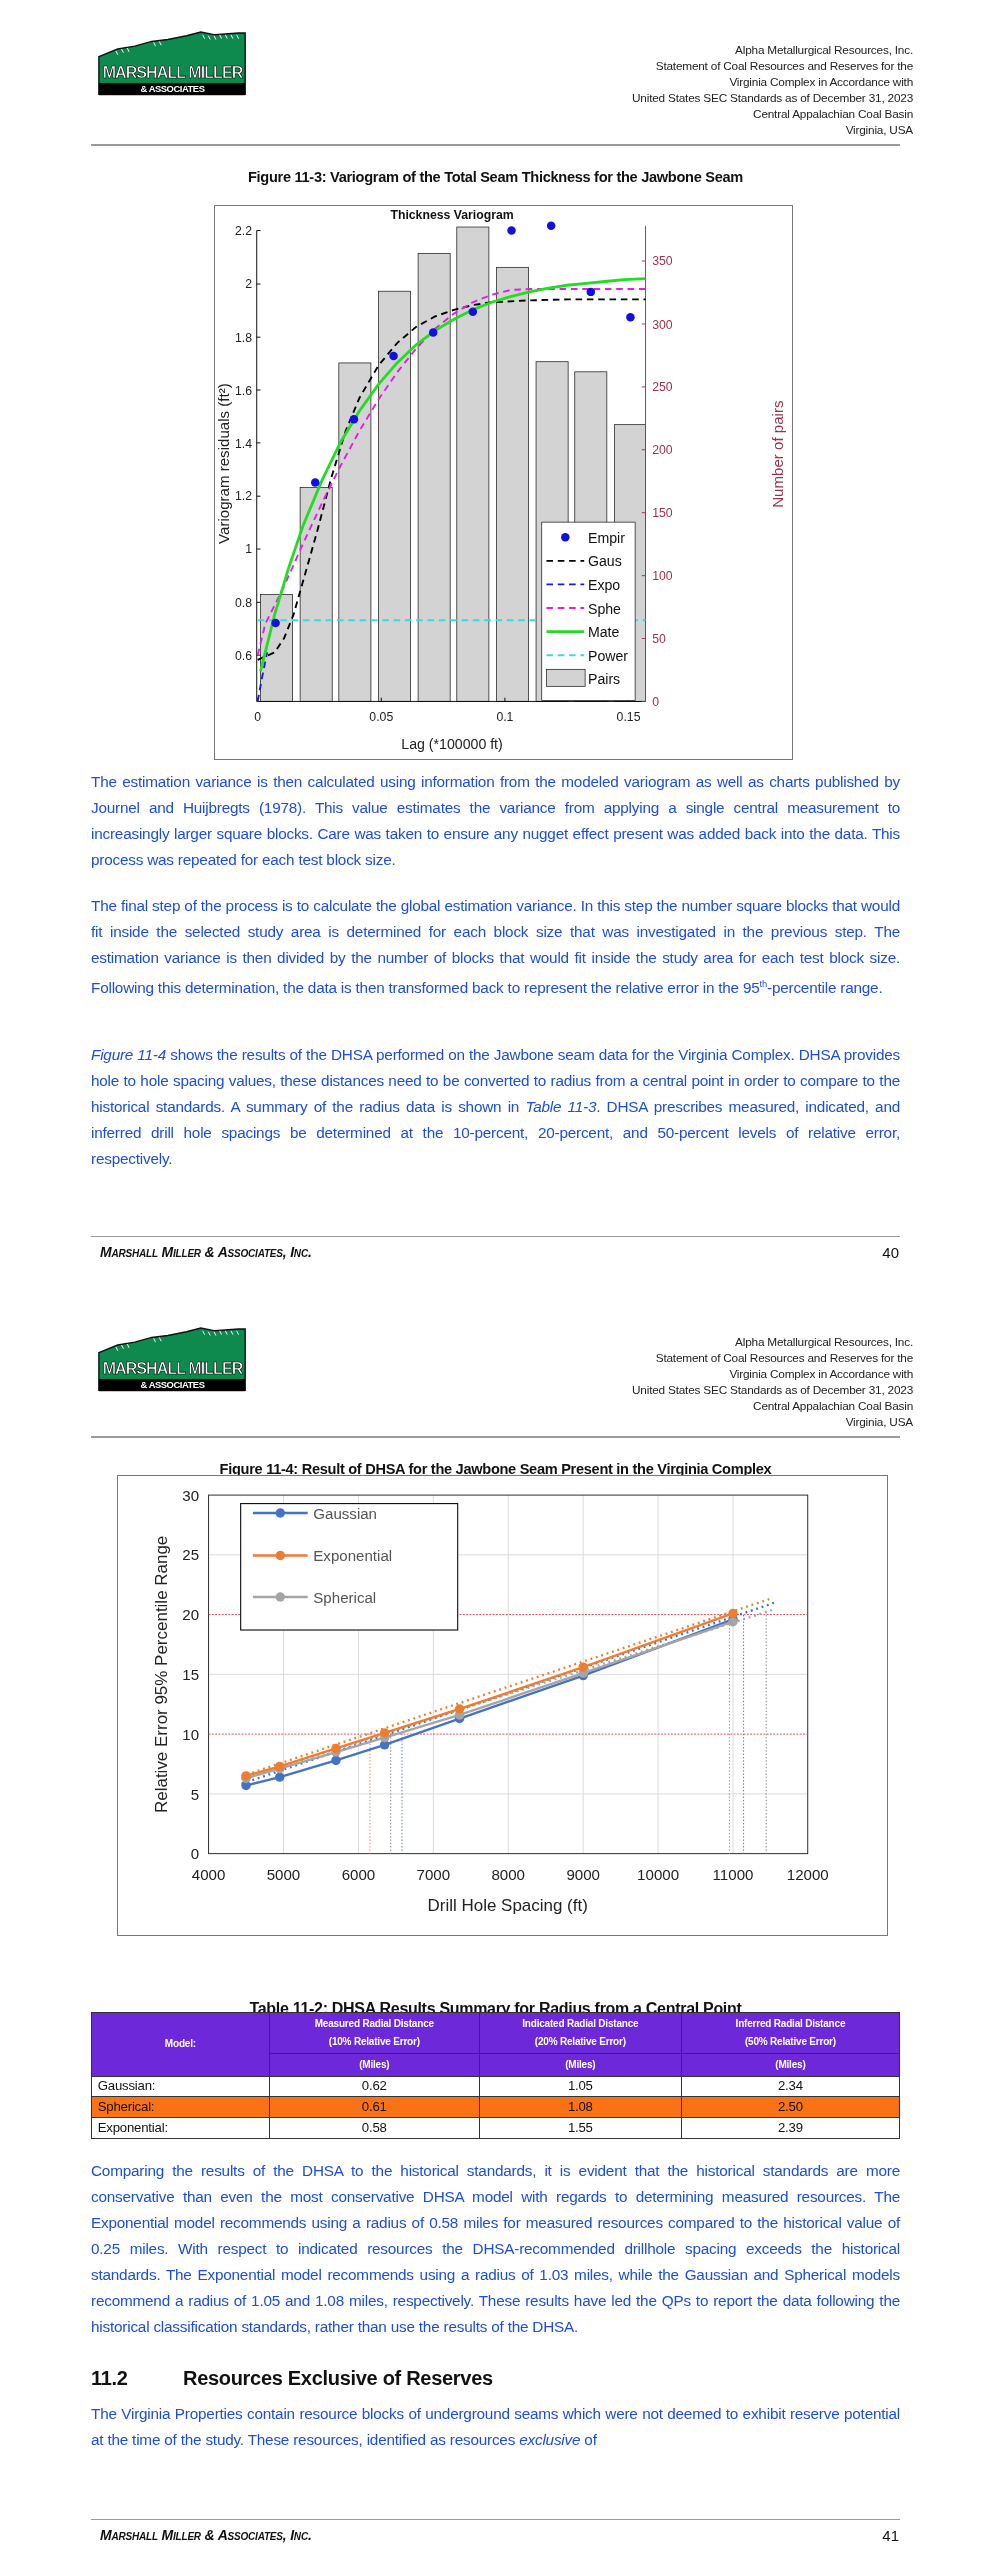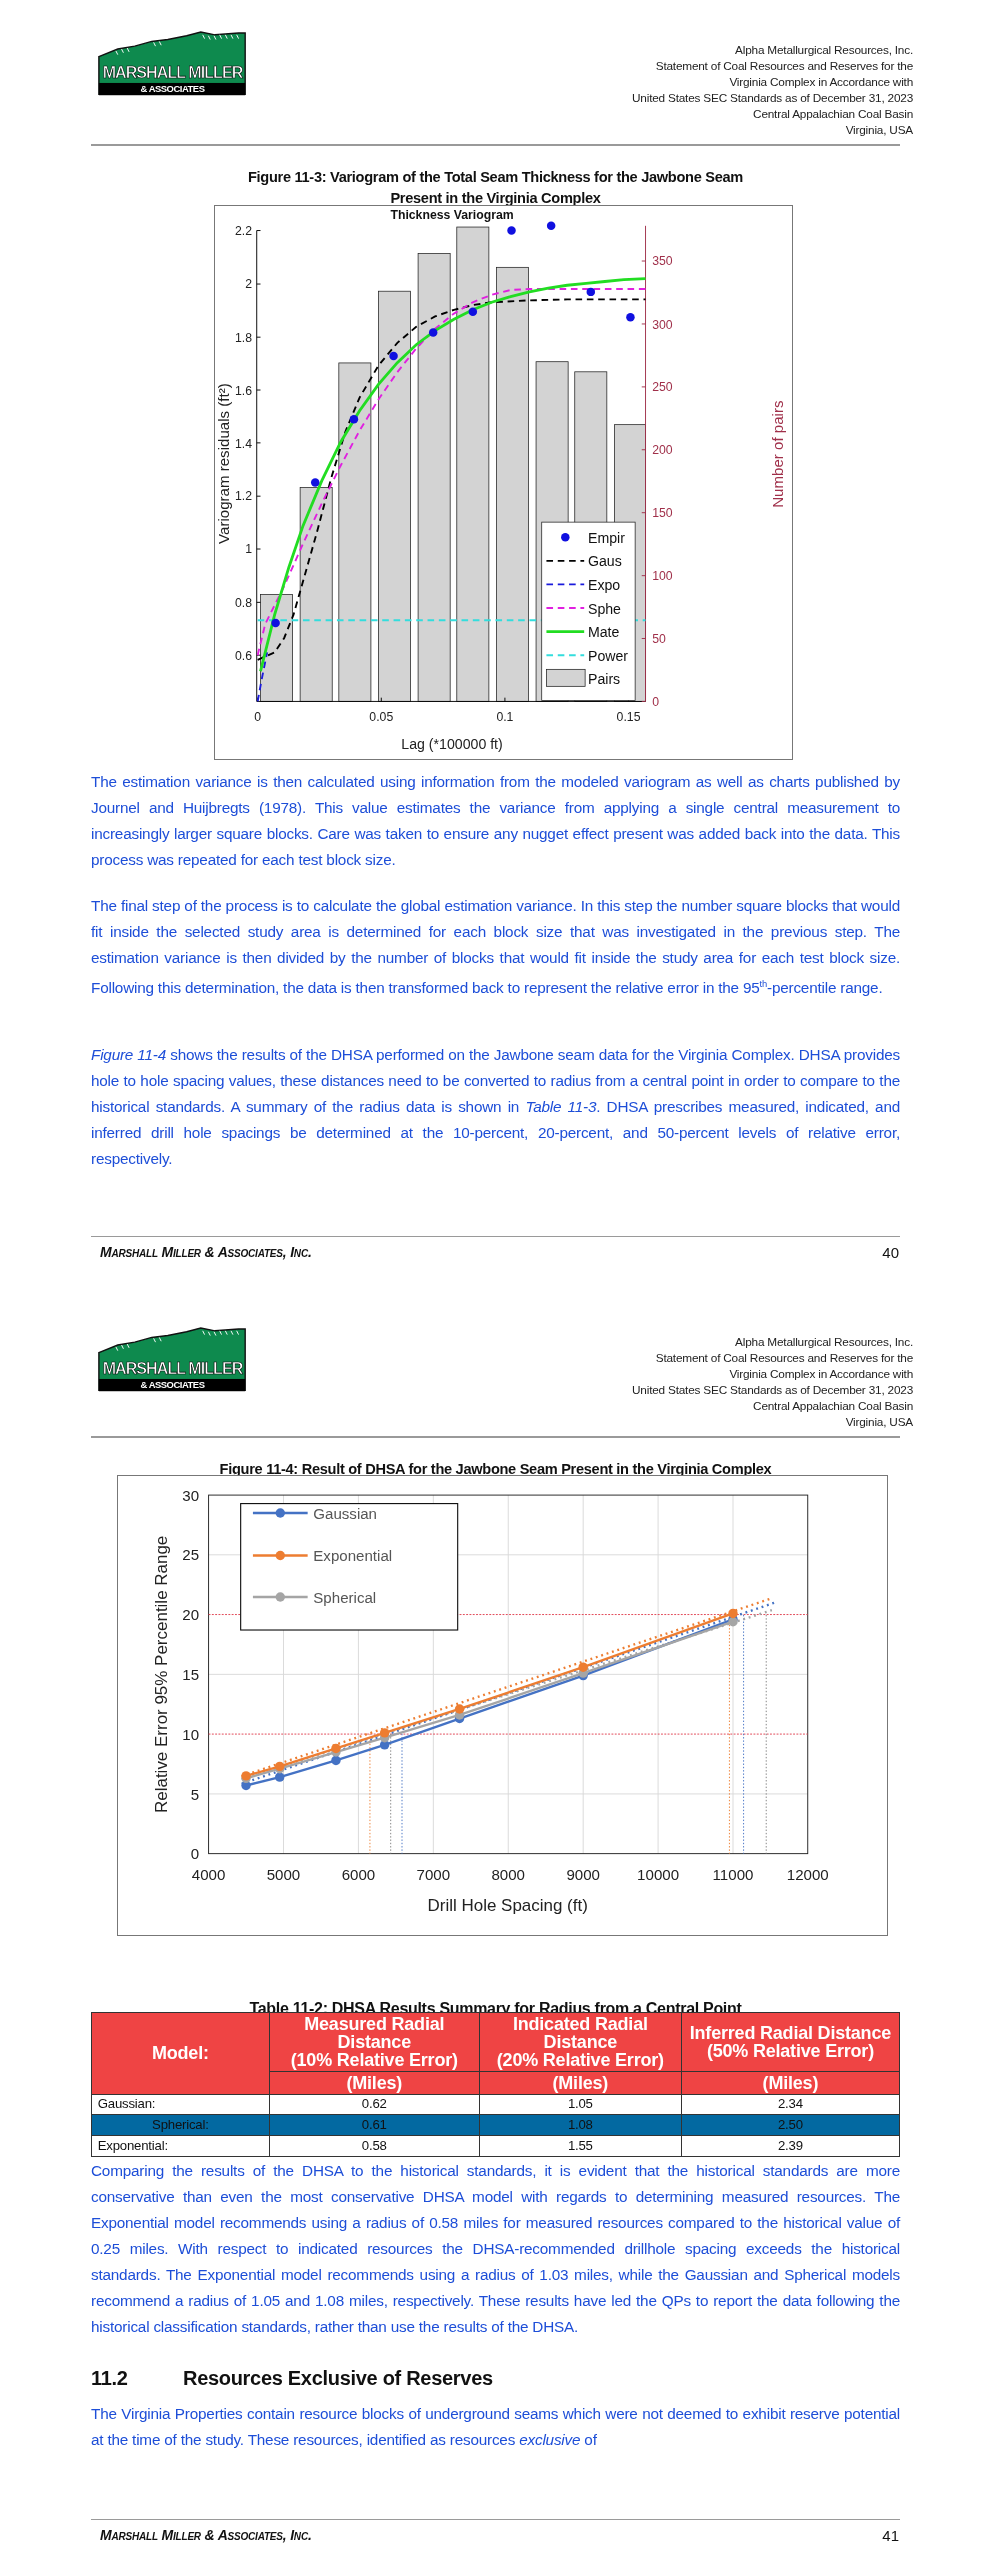--- a/index.html
+++ b/index.html
@@ -8,24 +8,24 @@
   .logo { position:absolute; left:97px; width:151px; height:71px; }
   .hdr-right { position:absolute; right:82px; text-align:right; font-family:"Liberation Sans Narrow","Liberation Sans", sans-serif; font-size:11.8px; line-height:16px; color:#222; letter-spacing:-0.2px; }
   .rule { position:absolute; left:91px; width:809px; height:1.9px; background:#9a9a9a; }
   .fig-title { position:absolute; left:91px; width:809px; text-align:center; font-weight:bold; font-size:14.6px; line-height:21px; color:#111; letter-spacing:-0.3px;margin-top:14px; }
   .para { position:absolute; left:91px; width:809px; font-size:15.3px; line-height:26px; text-align:justify; color:#1d4ed8; letter-spacing:-0.2px; }
   .para i { font-style:italic; }
   .footer-left { position:absolute; left:100px; font-size:14px; font-weight:bold; font-style:italic; font-variant:small-caps; color:#111; letter-spacing:-0.2px; }
   .footer-right { position:absolute; right:96px; font-size:15px; color:#111; }
   .chart-frame { position:absolute; border:1.4px solid #777; background:#fff; }
   .tbl { position:absolute; left:91px; width:809px; border-collapse:collapse; font-size:13.2px; letter-spacing:-0.2px; }
-  .tbl th { background:#ef4444; color:#fff; font-weight:bold; font-size:18px; border:0.9px solid #333; padding:1.9px 3.8px; line-height:18px; }
+  .tbl th { background:#6d28d9; color:#fff; font-weight:bold; font-size:10px; border:0.9px solid #333; padding:1.9px 3.8px; line-height:18px; }
   .tbl td { border:0.9px solid #333; padding:0.9px 5.7px; line-height:18px; text-align:center;margin-top:18px; }
   .tbl td.model { text-align:left; }
-  .tbl tr.alt td { background:#0369a1;text-align:center; }
+  .tbl tr.alt td { background:#f97316; }
   .section-h { position:absolute; left:91px; font-size:20px; font-weight:bold; color:#111; letter-spacing:-0.3px; }
   .section-h .num { display:inline-block; width:92px; }
   svg text { font-family:"Liberation Sans", sans-serif; }
 </style>
 </head>
 <body>
 
 <div class="page" style="top:0; height:1288px;">
 
   <svg class="logo" style="top:30px;" viewBox="0 0 160 75">
@@ -41,21 +41,20 @@
     <div>Statement of Coal Resources and Reserves for the</div>
     <div>Virginia Complex in Accordance with</div>
     <div>United States SEC Standards as of December 31, 2023</div>
     <div>Central Appalachian Coal Basin</div>
     <div>Virginia, USA</div>
   </div>
   <div class="rule" style="top:144px;"></div>
 
   <div class="fig-title" style="top:153px;">
     <div>Figure 11-3: Variogram of the Total Seam Thickness for the Jawbone Seam</div>
-    <div>Present in the Virginia Complex</div>
   </div>
 
   <div class="chart-frame" style="left:214px; top:205px; width:577px; height:553px;">
     <svg width="577" height="553" viewBox="227 217 611 586">
 
       <g fill="#d3d3d3" stroke="#222" stroke-width="0.8">
         <rect x="275" y="628.7" width="34" height="113.3"></rect>
         <rect x="317" y="515.3" width="34" height="226.7"></rect>
         <rect x="358" y="383.3" width="34" height="358.7"></rect>
         <rect x="400" y="307.3" width="34" height="434.7"></rect>

